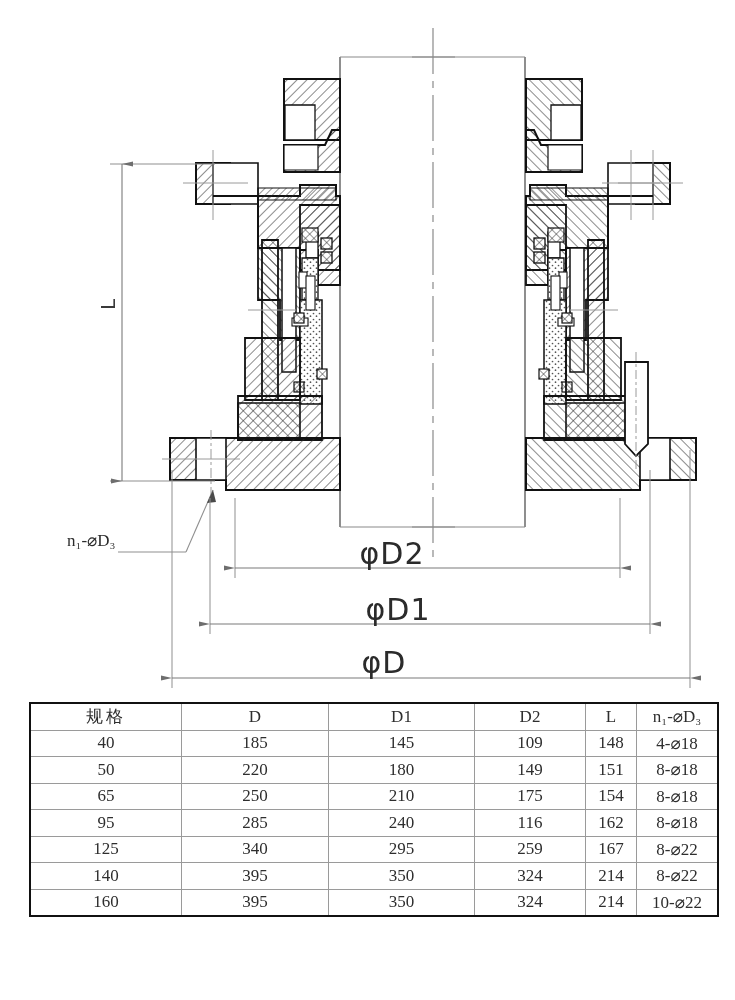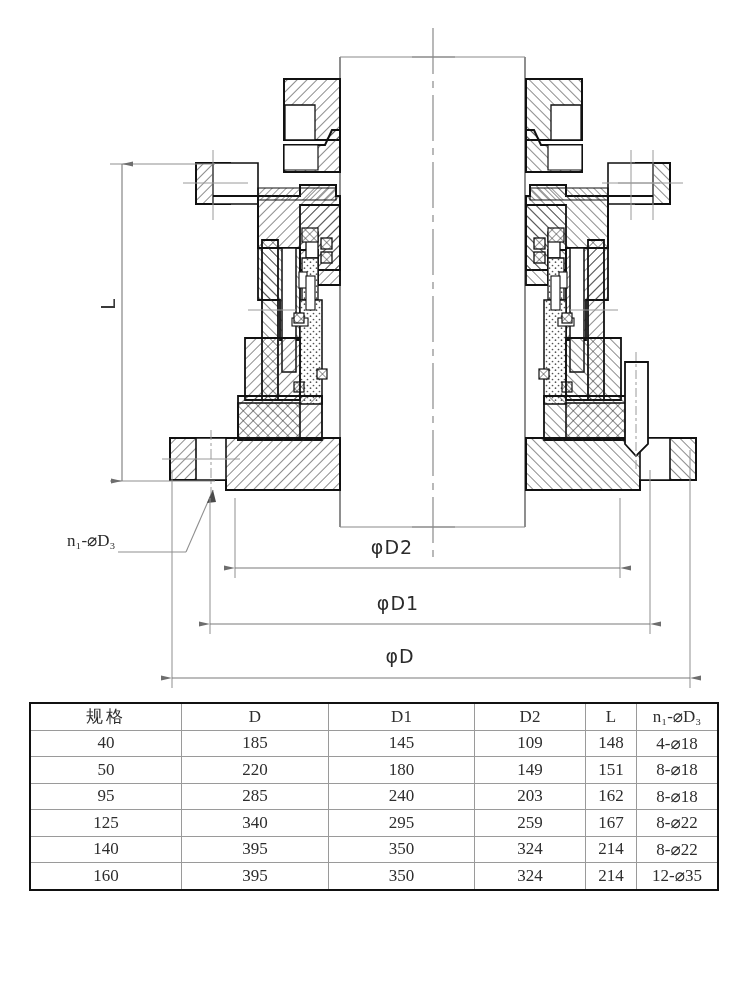--- a/index.html
+++ b/index.html
@@ -12,28 +12,28 @@
   }
   #sheet{position:relative;width:735px;height:1000px;background:#ffffff;}
 
   
   #drawing{position:absolute;left:0;top:0;width:735px;height:690px;}
 
   
   .dimlabel{
     position:absolute;
     font-family:"DejaVu Sans", sans-serif;
-    font-size:19px;
+    font-size:30px;
     letter-spacing:1px;
     color:#2b2b2b;
     white-space:nowrap;
   }
   #lbl-d2{left:392px;top:536px;}
   #lbl-d1{left:392px;top:592px;margin-left:6px;}
-  #lbl-d{left:400px;top:645px;}
+  #lbl-d{left:384px;top:645px;}
   .dimlabel.centered{transform:translateX(-50%);}
 
   #lbl-L{
     position:absolute;left:96px;top:310px;
     font-family:"DejaVu Sans", sans-serif;
     font-size:20px;color:#3a3a3a;
     transform:rotate(-90deg);transform-origin:left top;
     white-space:nowrap;
   }
   #lbl-n1{
@@ -293,24 +293,32 @@
           </tr>
           <tr>
             <td class="c-spec">50</td>
             <td class="c-d">220</td>
             <td class="c-d1">180</td>
             <td class="c-d2">149</td>
             <td class="c-l">151</td>
             <td class="c-n">8-⌀18</td>
           </tr>
           <tr>
+            <td class="c-spec">65</td>
+            <td class="c-d">250</td>
+            <td class="c-d1">210</td>
+            <td class="c-d2">175</td>
+            <td class="c-l">154</td>
+            <td class="c-n">8-⌀18</td>
+          </tr>
+          <tr>
             <td class="c-spec">95</td>
             <td class="c-d">285</td>
             <td class="c-d1">240</td>
-            <td class="c-d2">203</td>
+            <td class="c-d2">116</td>
             <td class="c-l">162</td>
             <td class="c-n">8-⌀18</td>
           </tr>
           <tr>
             <td class="c-spec">125</td>
             <td class="c-d">340</td>
             <td class="c-d1">295</td>
             <td class="c-d2">259</td>
             <td class="c-l">167</td>
             <td class="c-n">8-⌀22</td>
@@ -322,19 +330,19 @@
             <td class="c-d2">324</td>
             <td class="c-l">214</td>
             <td class="c-n">8-⌀22</td>
           </tr>
           <tr>
             <td class="c-spec">160</td>
             <td class="c-d">395</td>
             <td class="c-d1">350</td>
             <td class="c-d2">324</td>
             <td class="c-l">214</td>
-            <td class="c-n">12-⌀35</td>
+            <td class="c-n">10-⌀22</td>
           </tr>
         </tbody>
     </table>
   </div>
 
 </div>
 
 </body></html>

